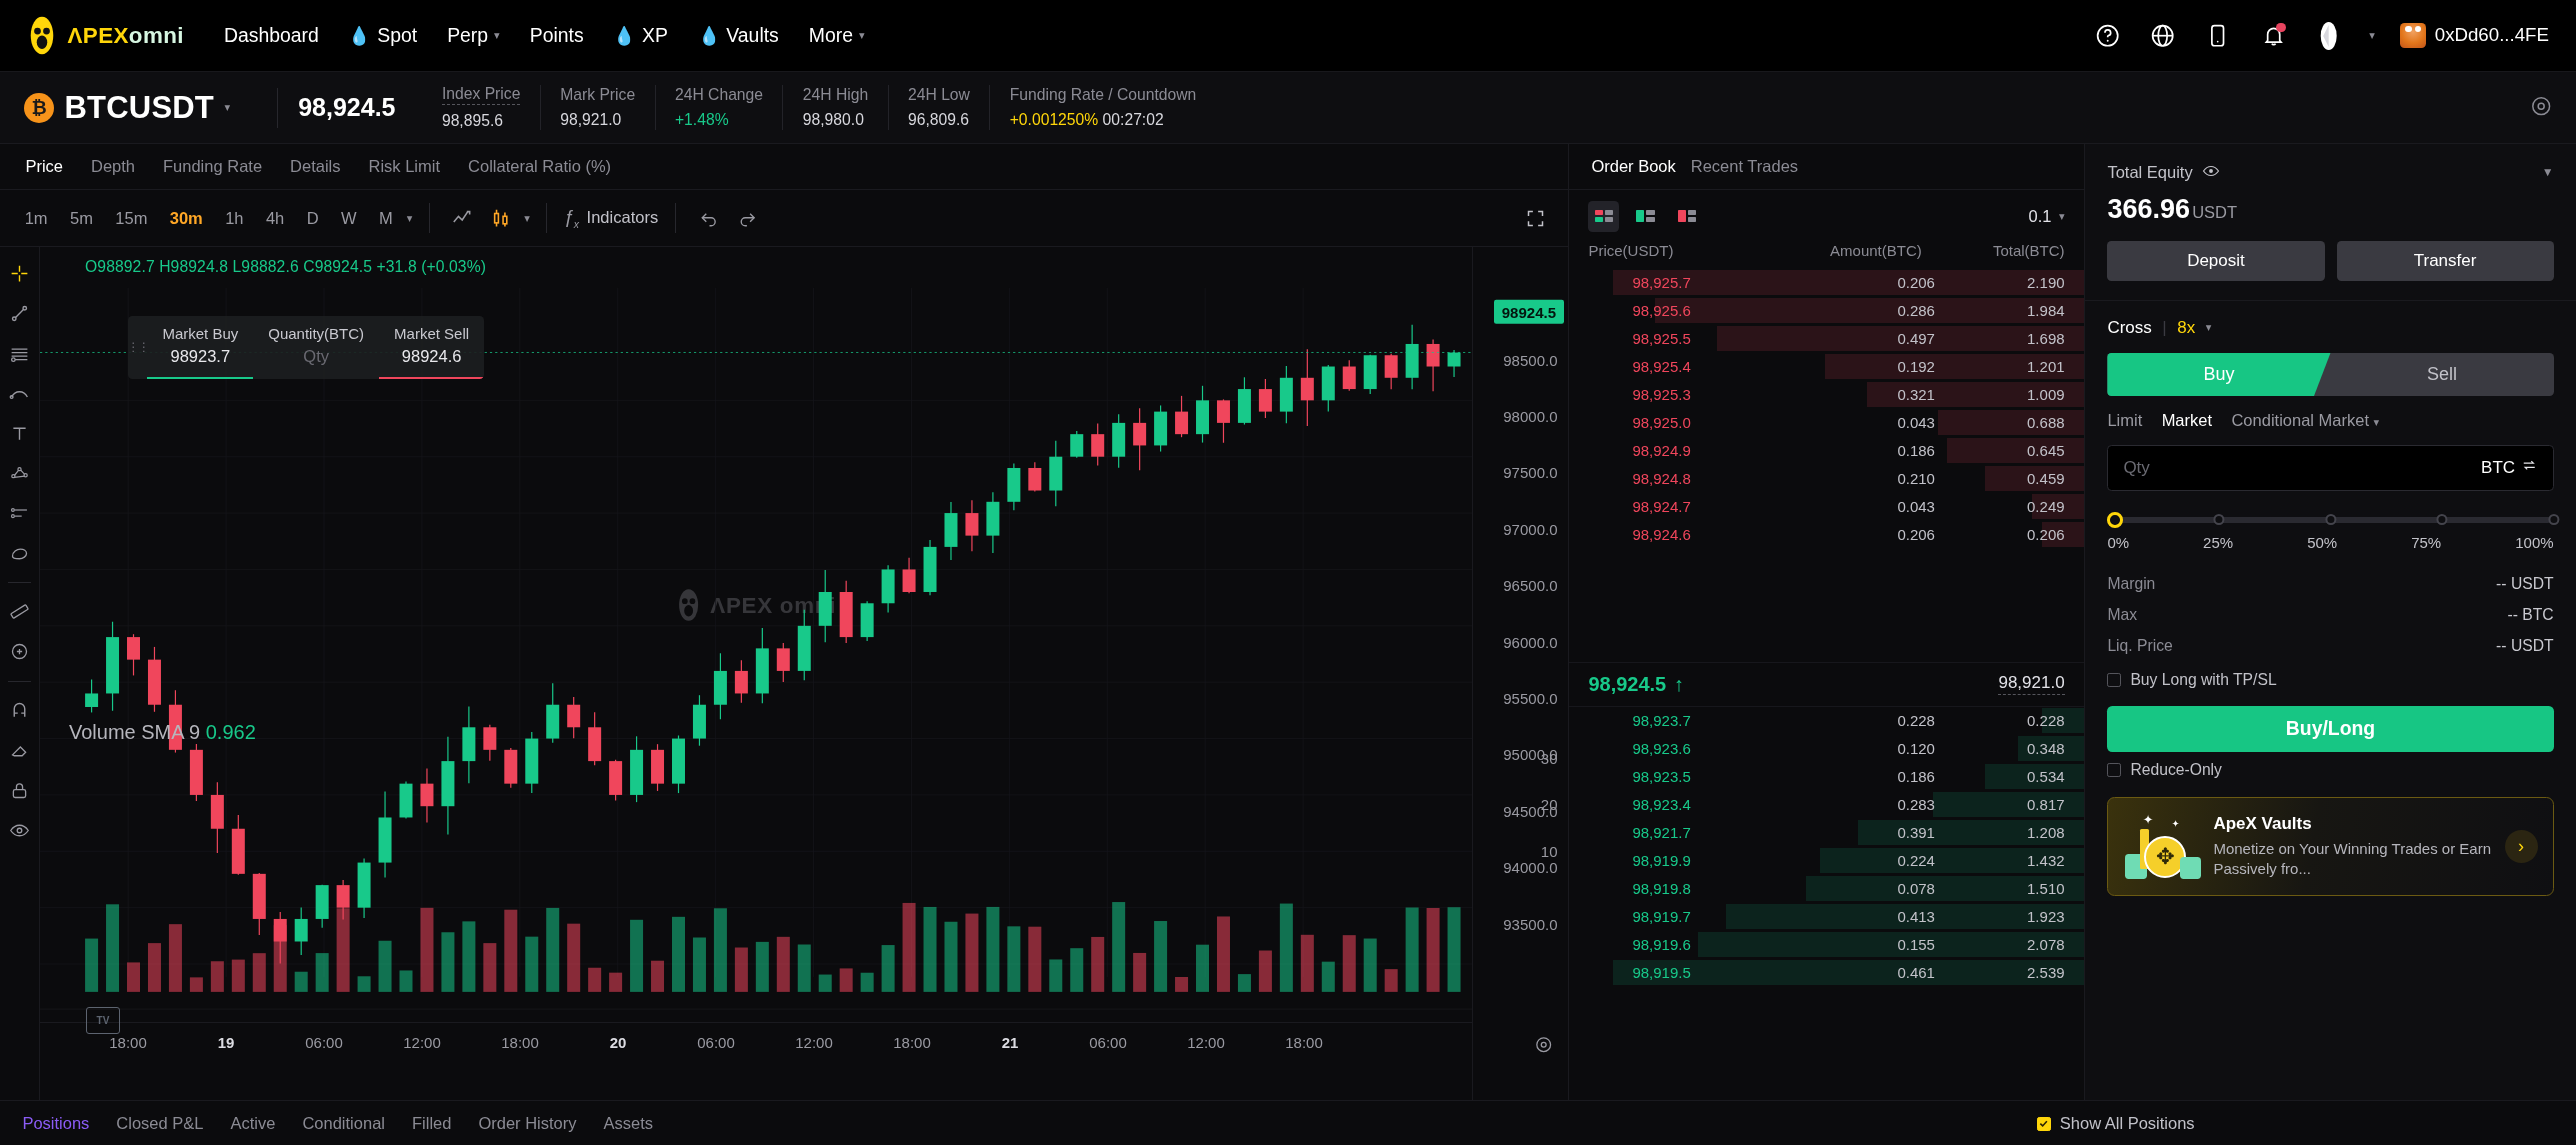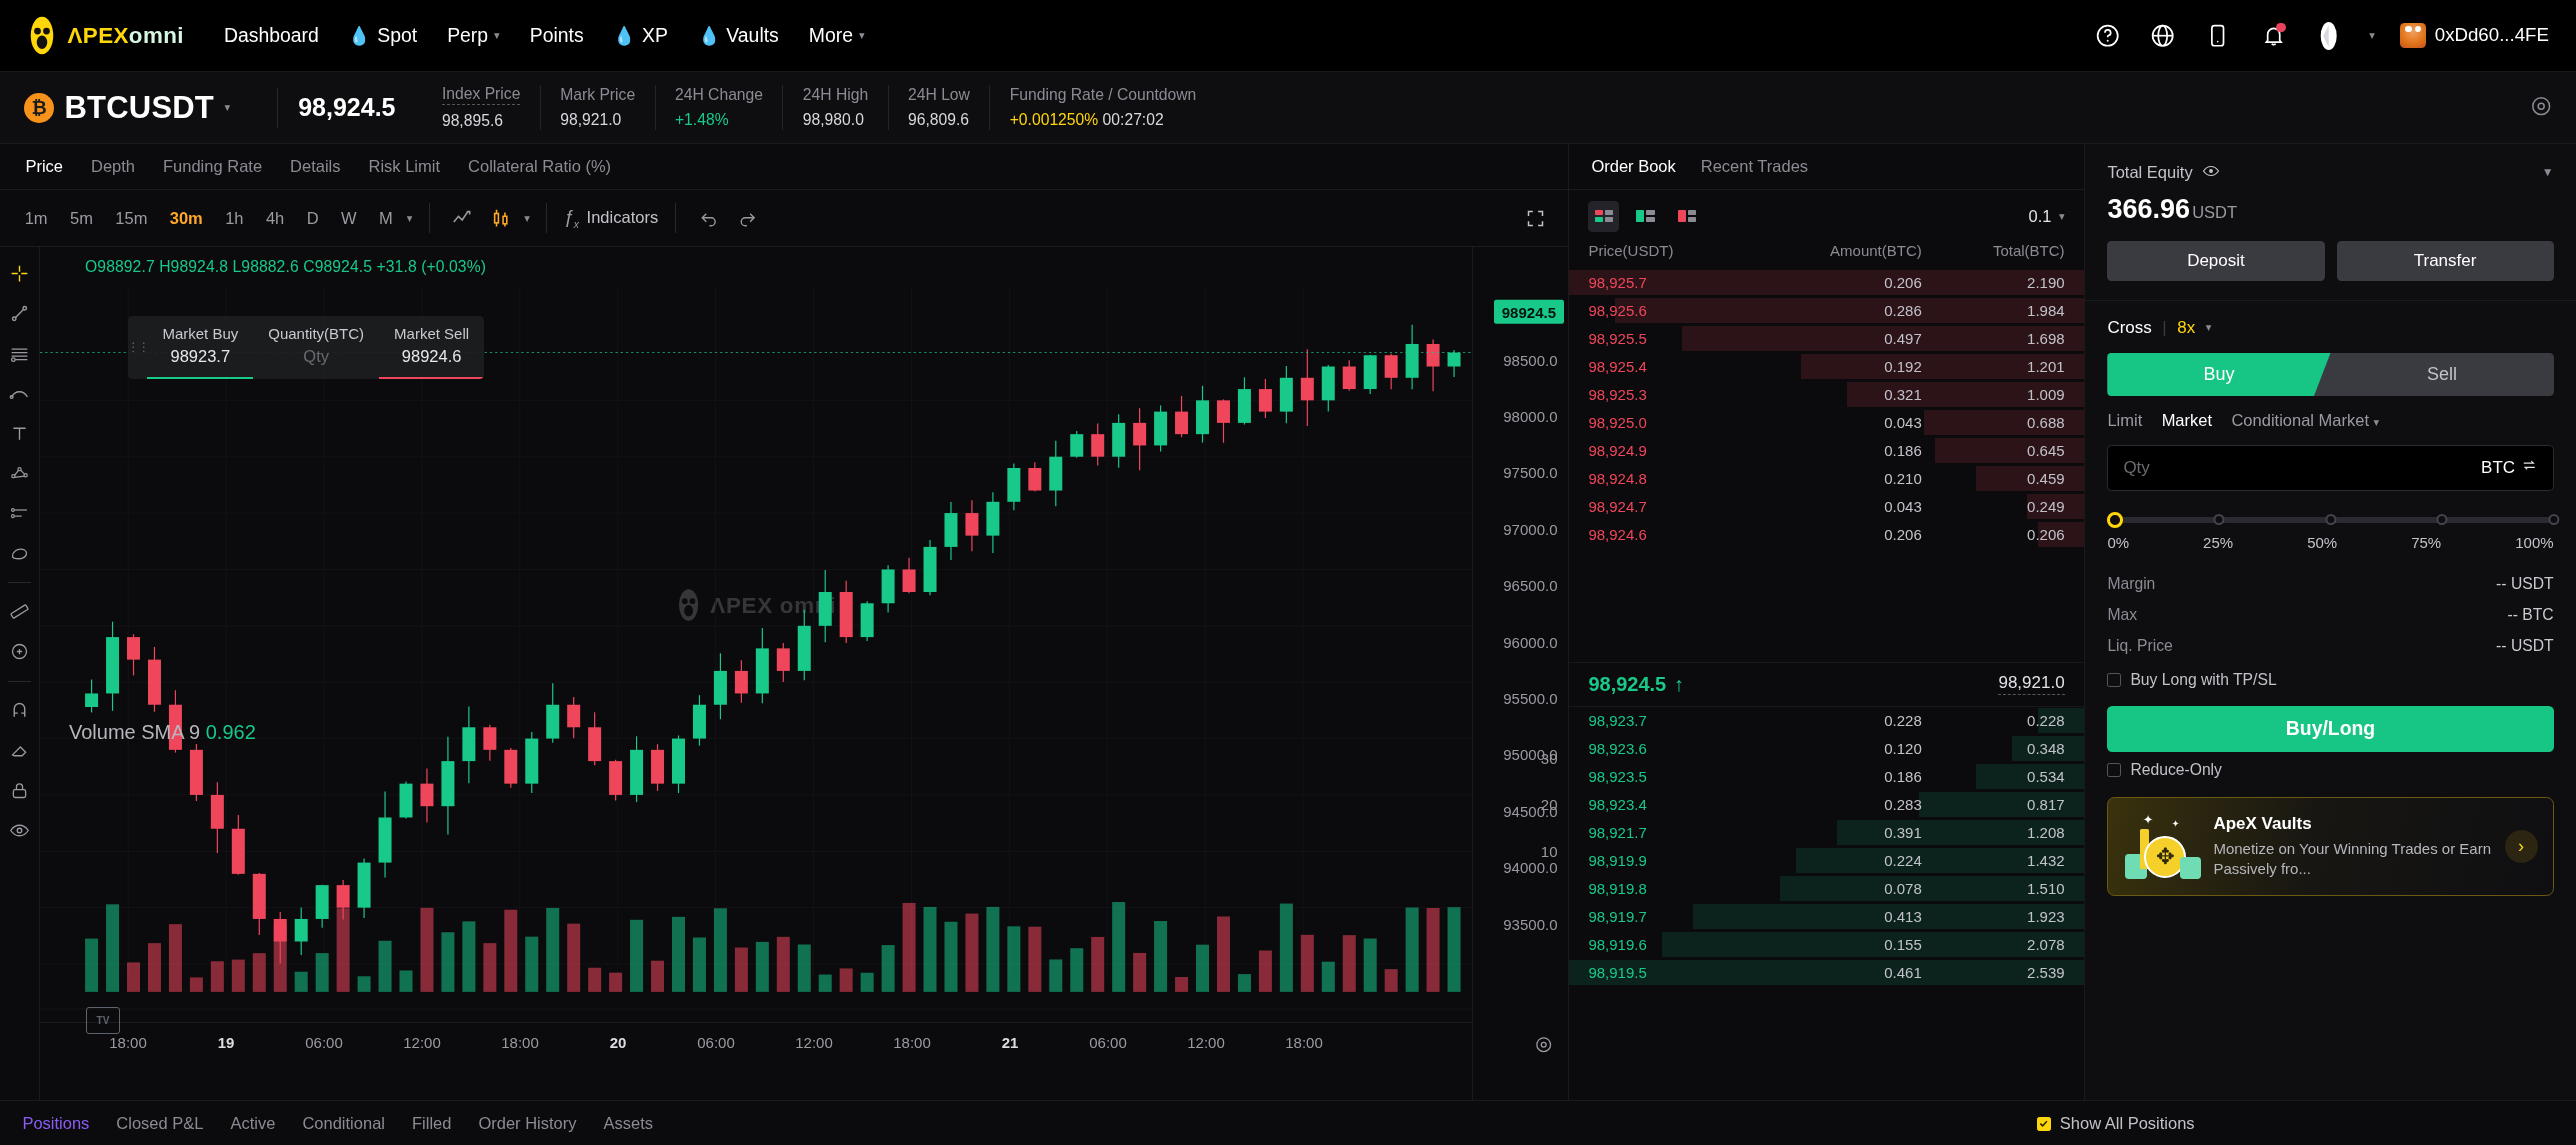--- a/index.html
+++ b/index.html
@@ -112,34 +112,34 @@
   .time-axis { position:absolute; left:0; right:0; bottom: 42px; height: 36px; border-top:0.7px solid #1a1a1f; }
   .ta-tick { position:absolute; top: 10.5px; font-size: 15px; color:#9a9aa2; transform: translateX(-50%); white-space:nowrap;}
   .ta-tick.bold { color:#dcdce2; font-weight:600; }
   .chart-status { position:absolute; left:0; right:0; bottom:0; height: 42px; display:flex; align-items:center; justify-content:flex-end; padding-right: 21px; gap: 16.5px; border-top:0.7px solid #1a1a1f; background:#0e0e11;}
   .cs-time { font-size: 15.7px; color:#8b8b94; }
   .cs-sep { width:0.7px; height:19.4px; background:#2c2c33;}
   .cs-btn { font-size:15.7px; color:#8b8b94; cursor:pointer;}
   .cs-btn.active { color:#ffa726; }
 
   
-  .ob-tabs { height: 46px; min-height:46px; display:flex; align-items:center; gap: 25px; padding: 0 22.4px; border-bottom:0.7px solid #1a1a1f;}
+  .ob-tabs { height: 46px; min-height:46px; display:flex; align-items:center; gap: 15px; padding: 0 22.4px; border-bottom:0.7px solid #1a1a1f;}
   .ob-tab { font-size:16.5px; color:#8b8b94; cursor:pointer;}
   .ob-tab.active { color:#fff; }
   .ob-controls { height: 52px; min-height:52px; display:flex; align-items:center; padding: 0 19.4px; gap: 10.5px;}
   .ob-mode { width: 31px; height: 31px; border-radius:4.5px; display:flex; align-items:center; justify-content:center; cursor:pointer; padding: 5.2px; gap:2.2px;}
   .ob-mode.active { background:#232329; }
   .obm-col { display:flex; flex-direction:column; gap:1.5px; }
   .obm-b { width: 8.2px; height: 5.2px; border-radius:0.7px;}
   .ob-group { margin-left:auto; font-size:16.5px; color:#e2e2e8; display:flex; align-items:center; gap:7.5px; cursor:pointer;}
   .ob-head { display:flex; padding: 0 19.4px 9px; }
   .ob-head div { font-size: 15px; color:#8b8b94; }
   .c1 { width: 40%; } .c2 { width: 30%; text-align:right; } .c3 { width: 30%; text-align:right; }
   .ob-rows { flex: 1; min-height:0; overflow:hidden; }
-  .ob-row { display:flex; align-items:center; padding: 0 19.4px; height: 28px; position:relative; cursor:pointer; }
+  .ob-row { display:flex; align-items:center; padding: 0 19.4px; height: 28px; position:relative; cursor:pointer;margin-left:44px; }
   .ob-bar { position:absolute; right: 0; top: 1.5px; bottom: 1.5px; }
   .ob-row .c1, .ob-row .c2, .ob-row .c3 { position:relative; z-index:2; font-size: 15px; }
   .ask .c1 { color:#f0465c; } .bid .c1 { color:#18c98a; }
   .ob-row .c2, .ob-row .c3 { color:#c2c2c9; }
   .ask .ob-bar { background: rgba(240,70,92,.14); }
   .bid .ob-bar { background: rgba(24,201,138,.13); }
   .ob-mid { height: 45px; display:flex; align-items:center; justify-content:space-between; padding: 0 19.4px; border-top:0.7px solid #17171c; border-bottom:0.7px solid #17171c; }
   .ob-mid-left { font-size: 20px; color:#18c98a; font-weight:600; display:flex; align-items:center; gap:7.5px;}
   .ob-mid-right { font-size: 17px; color:#e2e2e8; border-bottom:0.7px dashed #55555c; padding-bottom: 1.5px;}
 

